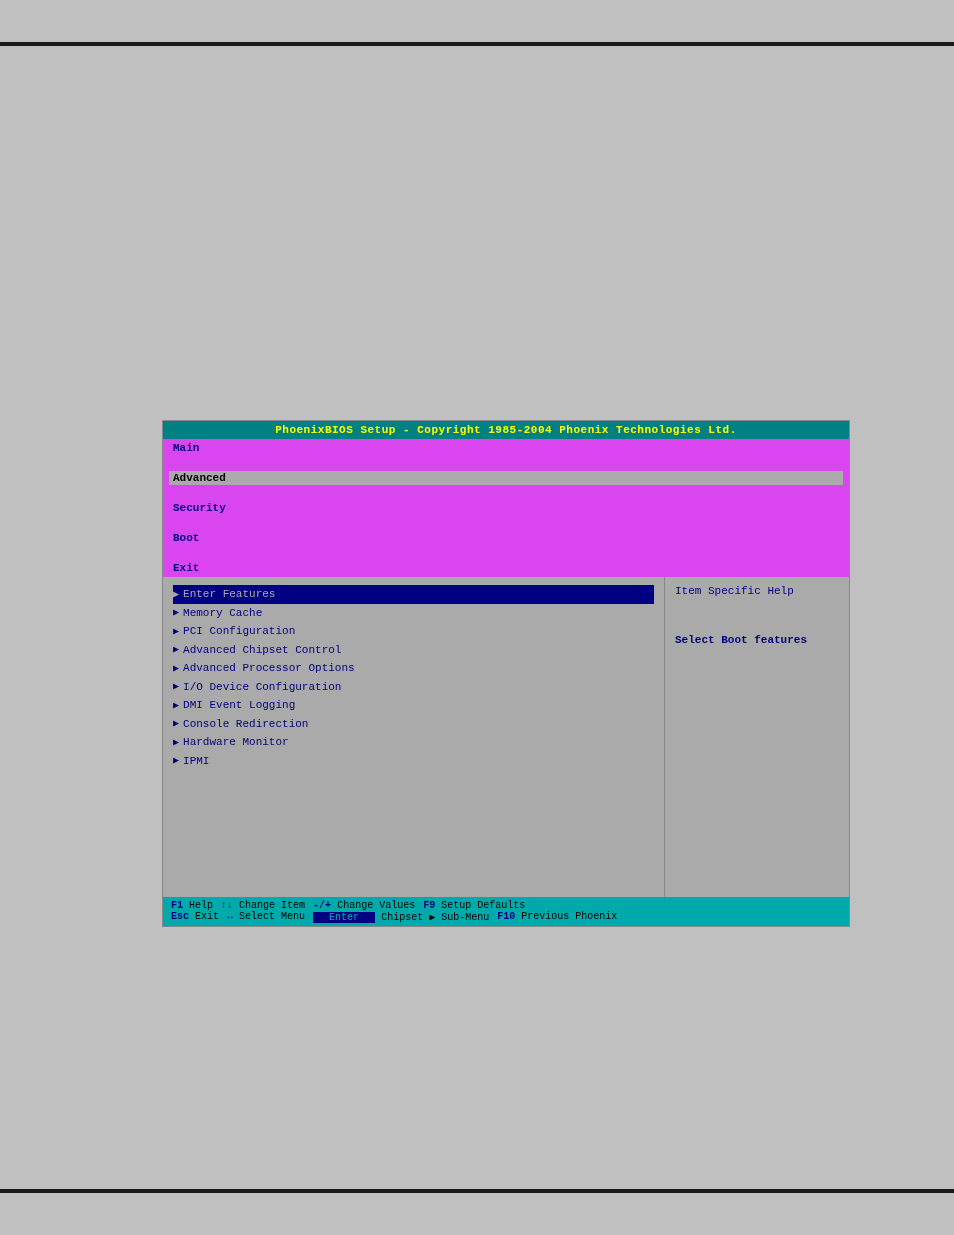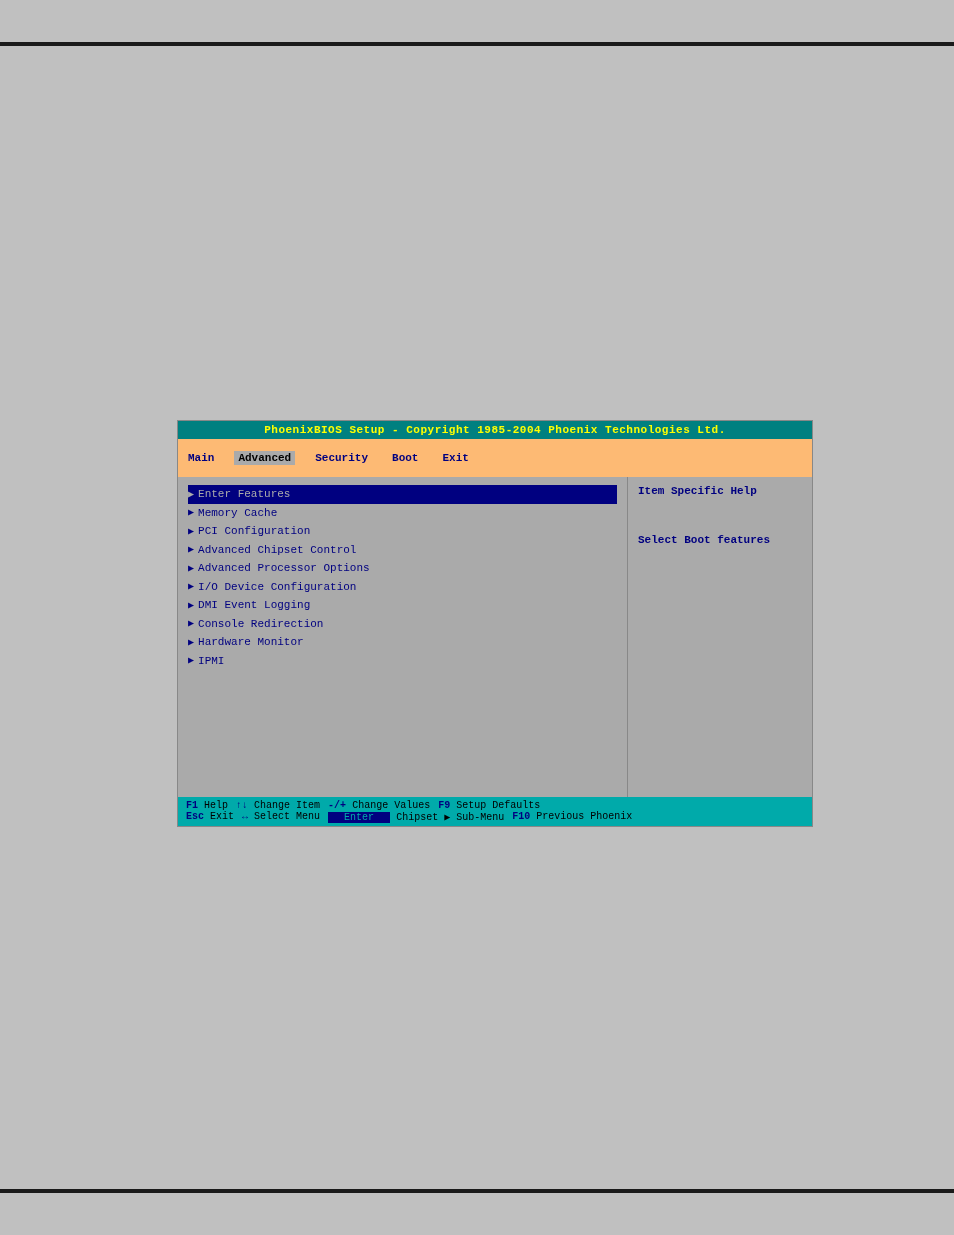--- a/index.html
+++ b/index.html
@@ -31,41 +31,41 @@
       bottom: 42px;
       left: 0;
       right: 0;
       height: 4px;
       background: #1a1a1a;
     }
 
     .bios-window {
       position: absolute;
       top: 420px;
-      left: 177px;
-      width: 636px;
+      left: 162px;
+      width: 688px;
       background: #aaaaaa;
       border: 1px solid #888;
     }
 
     .bios-title-bar {
       background: #008080;
       color: #ffff00;
       text-align: center;
       font-size: 11px;
       padding: 3px 6px;
       font-weight: bold;
       letter-spacing: 0.5px;
     }
 
     .bios-menu-bar {
-      background: #fdba74;
-      display: flex;
-      flex-direction: row;
-      padding: 12px 6px;
+      background: #d946ef;
+      display: flex;
+      flex-direction: column;
+      padding: 2px 6px;
       gap: 16px;
     }
 
     .bios-menu-bar .menu-item {
       color: #000080;
       font-size: 11px;
       font-weight: bold;
       cursor: pointer;
       padding: 1px 4px;
     }
@@ -89,21 +89,21 @@
     .bios-right {
       width: 185px;
       border-left: 1px solid #888;
       padding: 8px 10px;
       background: #aaaaaa;
     }
 
     .bios-right .help-title {
       color: #000080;
       font-size: 11px;
-      font-weight: bold;
+      font-weight: normal;
       margin-bottom: 0;
     }
 
     .bios-right .help-text {
       color: #000080;
       font-size: 11px;
       font-weight: bold;
       line-height: 1.4;
       margin-top: 36px;
     }

